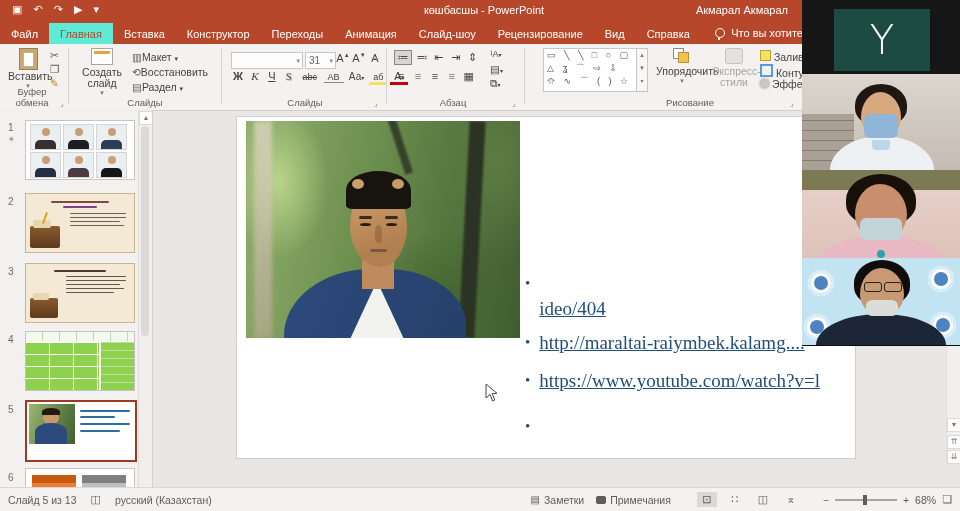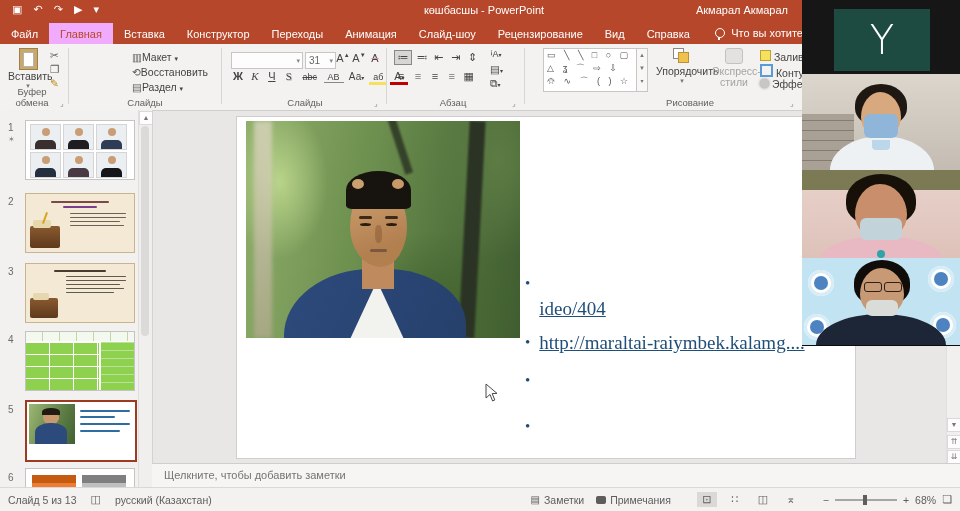--- a/index.html
+++ b/index.html
@@ -8,21 +8,21 @@
          -webkit-font-smoothing:antialiased;color:#444;}
   .abs{position:absolute;}
   
   #titlebar{left:0;top:0;width:960px;height:22px;background:#b7472a;color:#fff;font-size:11px;}
   .qat span{display:inline-block;margin:0 4px;font-size:11px;color:#fff;}
   #title-text{left:8px;right:0;top:4px;text-align:center;font-size:11px;color:#fff;}
   #account{right:172px;top:4px;font-size:11px;color:#fff;}
   
   #tabrow{left:0;top:22px;width:960px;height:22px;background:#b7472a;}
   .tab{display:inline-block;height:22px;line-height:22px;padding:0 11px;color:#fff;font-size:11px;cursor:default;}
-  .tab.active{background:#f0abfc;color:#b7472a;}
+  .tab.active{background:#5eead4;color:#b7472a;}
   #searchbox{display:inline-flex;align-items:center;gap:6px;color:#fff;font-size:11px;height:22px;margin-left:10px;}
   .bulb{width:8px;height:8px;border:1.5px solid #fff;border-radius:50%;position:relative;}
   .bulb::after{content:"";position:absolute;left:2px;top:8px;width:2px;height:3px;background:#fff;}
   
   #ribbon{left:0;top:44px;width:960px;height:66px;background:#f3f2f1;border-bottom:1px solid #d0cece;font-size:10.5px;}
   .grp-label{position:absolute;bottom:2px;font-size:9.5px;color:#605e5c;text-align:center;}
   .vsep{position:absolute;top:4px;height:56px;width:1px;background:#d8d6d4;}
   .rbtn{color:#444;font-size:10.5px;}
   .ic{display:inline-block;text-align:center;color:#5c5a58;}
   .bigbtn{position:absolute;text-align:center;color:#444;}
@@ -107,20 +107,27 @@
     </div>
     <div class="abs" style="left:50px;top:5px;width:16px;">
       <div class="ic" style="height:14px;">✂</div>
       <div class="ic" style="height:14px;">❐</div>
       <div class="ic" style="height:14px;color:#b8860b;">✎</div>
     </div>
     <div class="grp-label" style="left:0px;width:64px;">Буфер обмена</div>
     <span class="launcher" style="left:60px;">⌟</span>
     <div class="vsep" style="left:68px;"></div>
 
+    <div class="abs bigbtn" style="left:76px;top:4px;width:52px;">
+      <div style="width:20px;height:15px;margin:0 auto;background:#fff;border:1px solid #a8a6a4;position:relative;">
+        <div style="position:absolute;left:2px;top:2px;right:2px;height:3px;background:#e8a33d;"></div>
+      </div>
+      <div style="line-height:11px;margin-top:2px;">Создать слайд</div>
+      <div style="font-size:7px;color:#777;">▾</div>
+    </div>
     <div class="abs" style="left:132px;top:7px;">
       <div class="rbtn" style="height:15px;"><span class="ic">▥ </span><span>Макет</span> <span style="font-size:7px;">▾</span></div>
       <div class="rbtn" style="height:15px;"><span class="ic">⟲ </span><span>Восстановить</span></div>
       <div class="rbtn" style="height:15px;"><span class="ic">▤ </span><span>Раздел</span> <span style="font-size:7px;">▾</span></div>
     </div>
     <div class="grp-label" style="left:100px;width:90px;">Слайды</div>
     <div class="vsep" style="left:221px;"></div>
 
     <div class="combo" style="left:231px;top:8px;width:70px;">
         <span class="arr">▾</span>
@@ -305,41 +312,38 @@
       <div class="link-item" style="margin-bottom:9px;">
         <span class="bullet">•</span>
         <span class="ltxt"><br><span>ideo/404</span></span>
       </div>
       <div class="link-item" style="margin-bottom:13px;">
         <span class="bullet">•</span>
         <span class="ltxt">http://maraltai-raiymbek.kalamg....</span>
       </div>
       <div class="link-item" style="margin-bottom:21px;">
         <span class="bullet">•</span>
-        <span class="ltxt"><br></span>
+        <span class="ltxt"><span>https://www.youtube.com/watch?v=l</span><br></span>
       </div>
       <div class="link-item">
         <span class="bullet">•</span>
       </div>
     </div>
   </div>
 
   <svg class="abs" style="left:484px;top:383px;" width="14" height="20">
     <path d="M2,1 L2,15 L6,11.5 L8.6,18 L10.8,17 L8.2,10.6 L13,10.4 Z" fill="#fbfbfb" stroke="#4a4a4a" stroke-width="1"></path>
   </svg>
 
   <div class="abs" style="left:946px;top:110px;width:14px;height:353px;background:#f1f0ef;border-left:1px solid #e2e0de;">
     <div class="sb-btn" style="left:0;top:308px;">▼</div>
     <div class="sb-btn" style="left:0;top:325px;font-size:8px;">⇈</div>
     <div class="sb-btn" style="left:0;top:340px;font-size:8px;">⇊</div>
   </div>
 
-  <div class="abs" id="notes">
-    <div style="padding:5px 0 0 12px;">Щелкните, чтобы добавить заметки</div>
-  </div>
 
   <div class="abs" id="statusbar">
     <div class="abs" style="left:8px;top:5px;display:flex;gap:14px;align-items:center;">
       <span>Слайд 5 из 13</span>
       <span style="font-size:11px;">◫</span>
       <span>русский (Казахстан)</span>
     </div>
     <div class="abs" style="right:8px;top:4px;display:flex;gap:12px;align-items:center;">
       <span class="st-item">
           <span style="font-size:10px;">▤</span>

